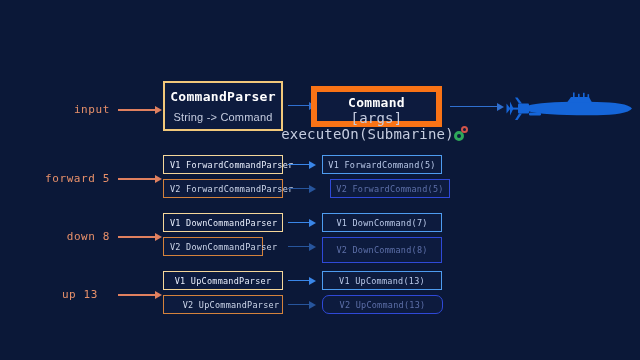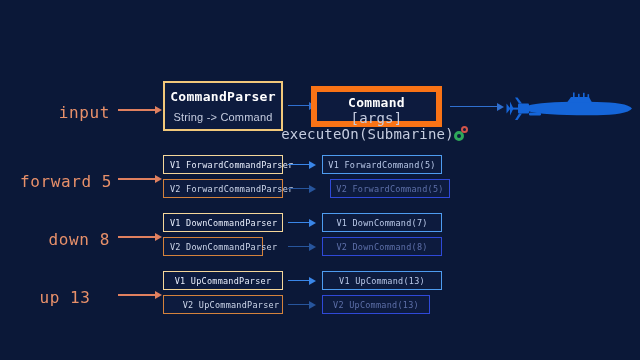--- a/index.html
+++ b/index.html
@@ -17,21 +17,21 @@
     position: relative;
     width: 640px;
     height: 360px;
   }
 
   
   .input-label {
     position: absolute;
     color: #e8906a;
     font-family: "DejaVu Sans Mono", monospace;
-    font-size: 16px;
+    font-size: 11px;
     letter-spacing: 0.6px;
     white-space: nowrap;
     text-align: right;
   }
 
   
   .salmon-arrow {
     position: absolute;
     height: 10px;
   }
@@ -282,36 +282,36 @@
   <div class="blue-arrow bright" style="left:288px; top:218px; width:28px;">
     <div class="shaft" style="width:22px;"></div>
     <div class="head" style="left:21px;"></div>
   </div>
   <div class="blue-arrow dim" style="left:288px; top:242px; width:28px;">
     <div class="shaft" style="width:22px;"></div>
     <div class="head" style="left:21px;"></div>
   </div>
 
   <div class="vbox cmd-v1" style="left:322px; top:213px; width:120px; height:19px;">V1 DownCommand(7)</div>
-  <div class="vbox cmd-v2" style="left:322px; top:237px; width:120px; height:19px;">V2 DownCommand(8)</div>
-
-  <div class="input-label" style="left:20px; top:288px; width:90px;text-align:center;">up 13</div>
+  <div class="vbox cmd-v2" style="left:322px; top:237px; width:120px; height:26px;">V2 DownCommand(8)</div>
+
+  <div class="input-label" style="left:8px; top:288px; width:90px;">up 13</div>
   <div class="salmon-arrow" style="left:118px; top:290px; width:44px;">
     <div class="shaft" style="width:38px;"></div>
     <div class="head" style="left:37px;"></div>
   </div>
 
   <div class="vbox parser-v1" style="left:163px; top:271px; width:120px; height:19px; justify-content:center; padding-left:0;">V1 UpCommandParser</div>
   <div class="vbox parser-v2" style="left:163px; top:295px; width:120px; height:19px; justify-content:center; padding-left:16px;">V2 UpCommandParser</div>
 
   <div class="blue-arrow bright" style="left:288px; top:276px; width:28px;">
     <div class="shaft" style="width:22px;"></div>
     <div class="head" style="left:21px;"></div>
   </div>
   <div class="blue-arrow dim" style="left:288px; top:300px; width:28px;">
     <div class="shaft" style="width:22px;"></div>
     <div class="head" style="left:21px;"></div>
   </div>
 
   <div class="vbox cmd-v1" style="left:322px; top:271px; width:120px; height:19px;">V1 UpCommand(13)</div>
-  <div class="vbox cmd-v2" style="left:322px; top:295px; width:108px; height:19px;">V2 UpCommand(13)</div>
+  <div class="vbox cmd-v2" style="left:322px; top:295px; width:121px; height:19px;border-radius:7px;">V2 UpCommand(13)</div>
 
 </div>
 
 </body></html>

